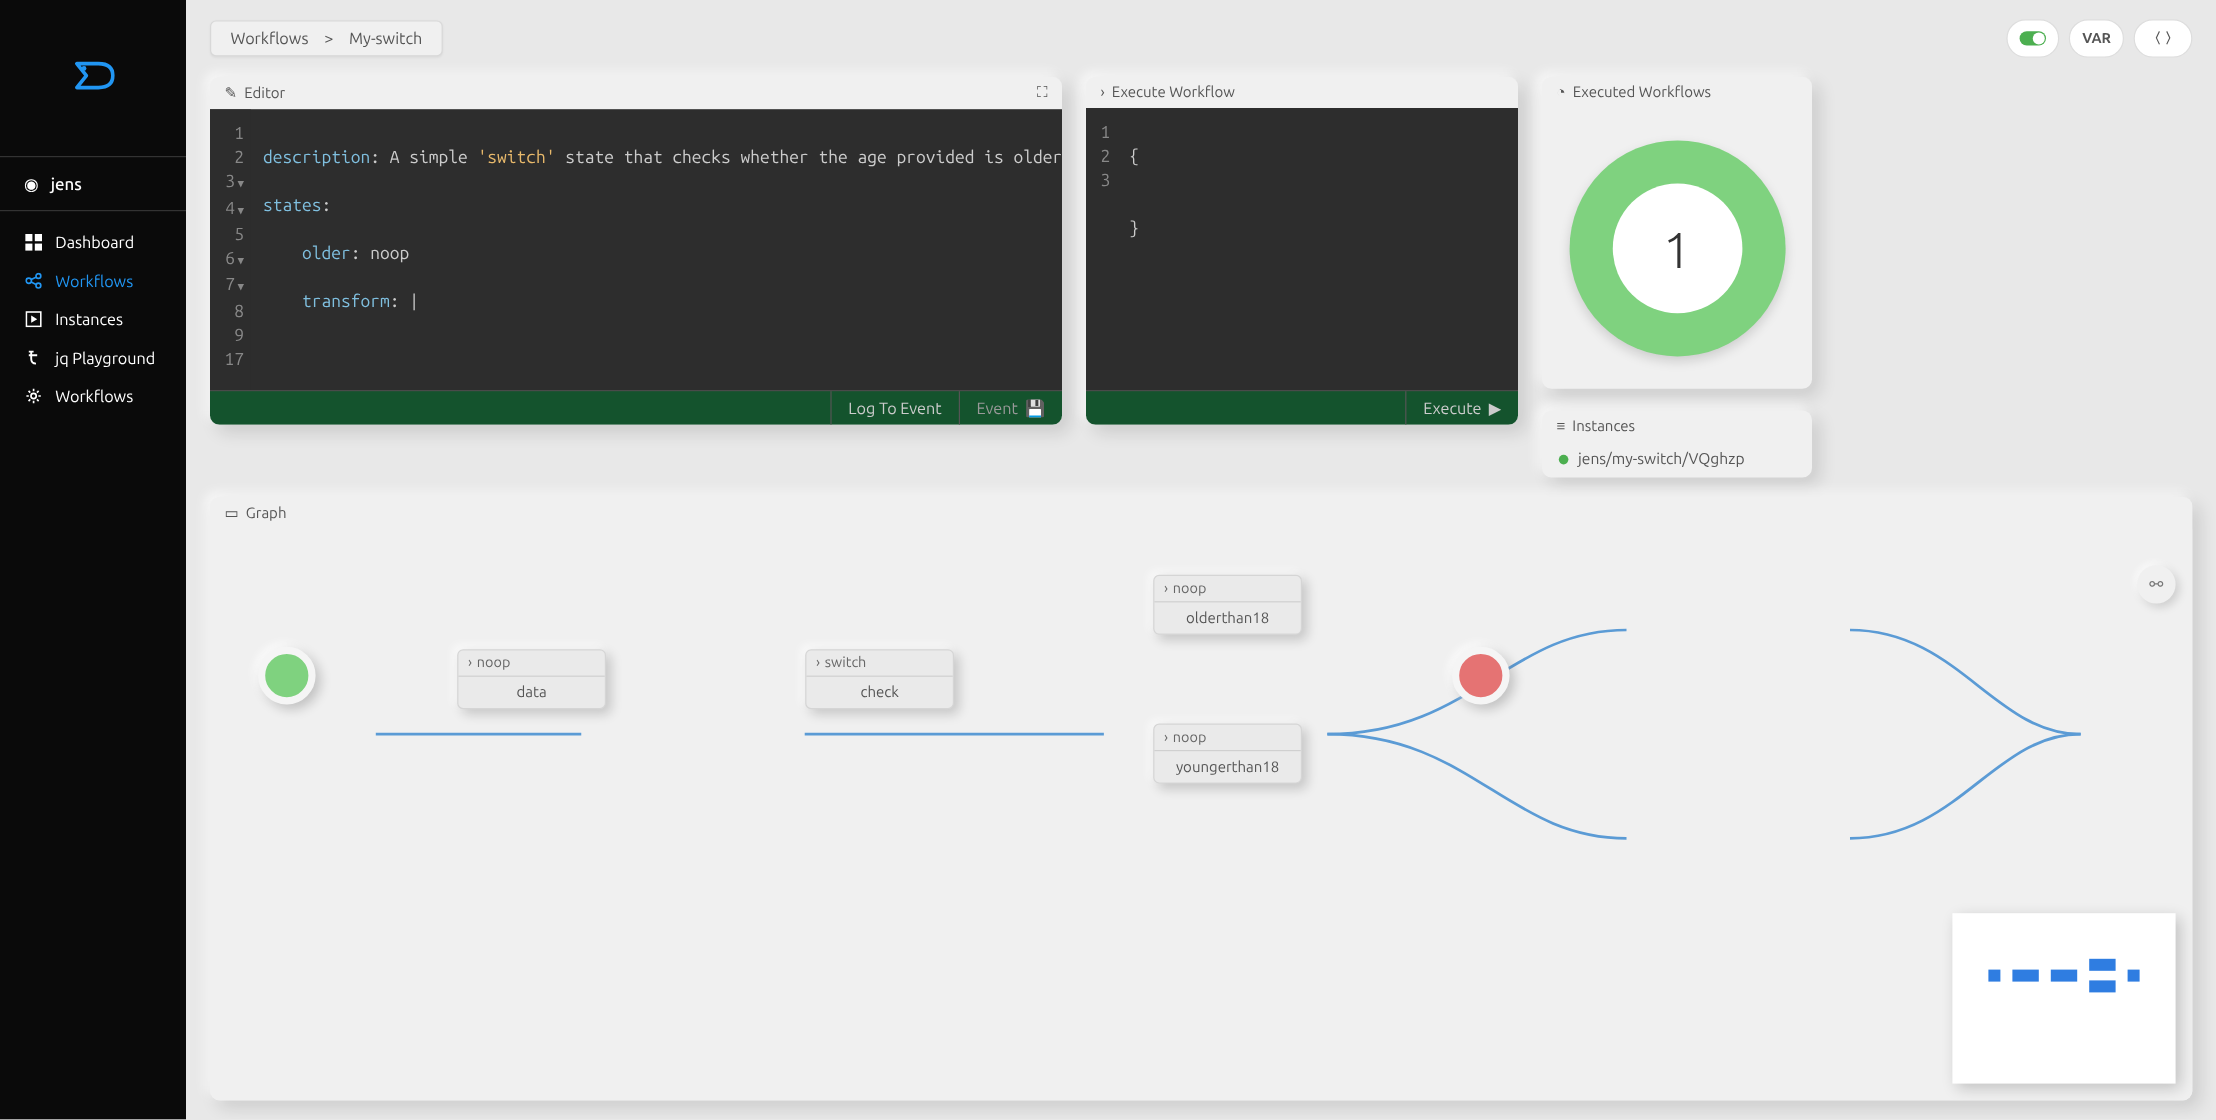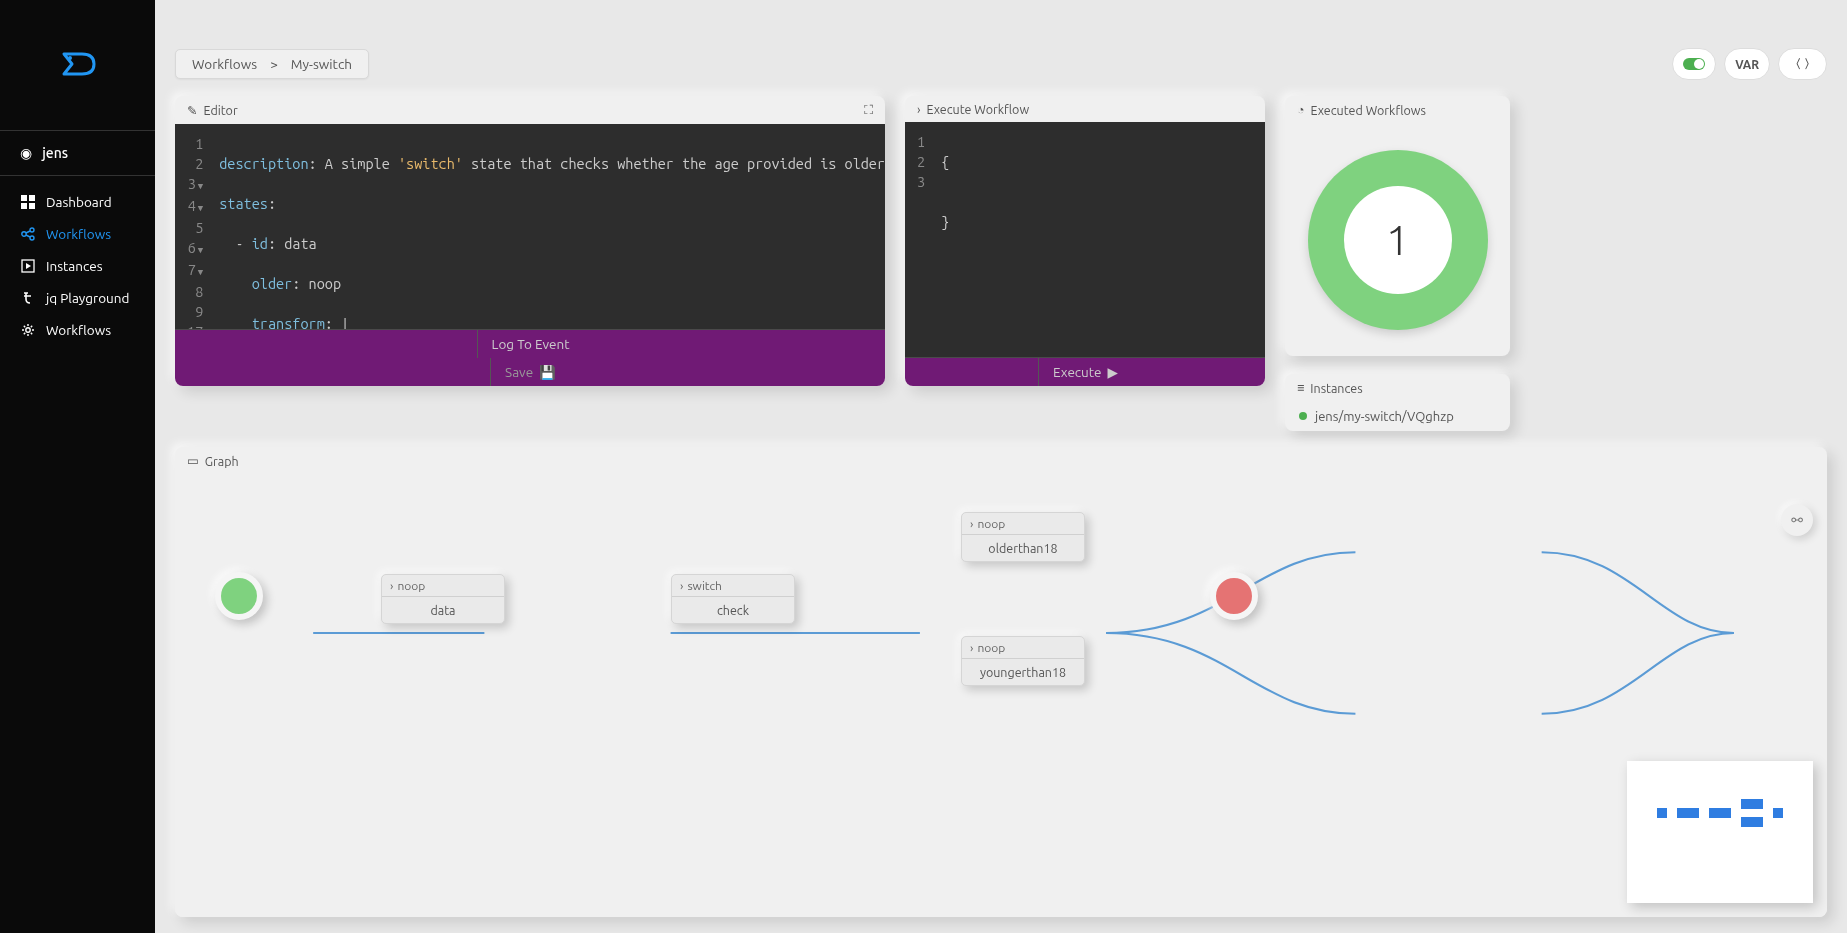--- a/index.html
+++ b/index.html
@@ -10,21 +10,21 @@
 .logo-area { height: 130px; display: flex; align-items: center; justify-content: center; }
 .logo { color: #2196f3; }
 .namespace { padding: 14px 20px; border-top: 1px solid #333; border-bottom: 1px solid #333; display: flex; align-items: center; gap: 10px; font-size: 14px; font-weight: 500; }
 .nav { padding-top: 10px; }
 .nav-item { padding: 8px 20px; display: flex; align-items: center; gap: 10px; font-size: 13.5px; cursor: pointer; }
 .nav-item.active { color: #2196f3; }
 .nav-icon { width: 16px; height: 16px; display: flex; align-items: center; justify-content: center; flex-shrink: 0; }
 
 
 .main { flex: 1; display: flex; flex-direction: column; padding: 16px 20px; gap: 16px; overflow: auto; }
-.topbar { display: flex; justify-content: space-between; align-items: center; margin-top: 32px; }
+.topbar { display: flex; justify-content: space-between; align-items: center; }
 .breadcrumb { background: #f0f0f0; border: 1px solid #d8d8d8; border-radius: 5px; padding: 6px 14px; font-size: 13.5px; color: #555; box-shadow: 0 1px 2px rgba(0,0,0,0.05); }
 .breadcrumb span { margin: 0 2px; }
 .top-actions { display: flex; gap: 8px; align-items: flex-end; }
 .pill { background: #fff; border: 1px solid #ddd; border-radius: 18px; height: 32px; min-width: 36px; padding: 0 10px; display: flex; align-items: center; justify-content: center; font-size: 12px; font-weight: bold; color: #555; cursor: pointer; }
 .toggle-dot { width: 22px; height: 12px; background: #4caf50; border-radius: 6px; position: relative; }
 .toggle-dot::after { content: ""; position: absolute; right: 1px; top: 1px; width: 10px; height: 10px; background: #fff; border-radius: 50%; }
 
 
 .content-row { display: flex; gap: 20px; }
 .panel { background: #f0f0f0; border-radius: 8px; box-shadow: 6px 6px 14px rgba(0,0,0,0.12), -4px -4px 10px rgba(255,255,255,0.7); display: flex; flex-direction: column; overflow: hidden; }
@@ -37,21 +37,21 @@
 
 .right-column { display: flex; flex-direction: column; gap: 18px; }
 
 
 .code-area { flex: 1; background: #2d2d2d; color: #ccc; font-family: "Ubuntu Mono", Consolas, monospace; font-size: 14.5px; line-height: 20px; display: flex; overflow: hidden; }
 .gutter { background: #2d2d2d; color: #888; text-align: right; padding: 10px 6px 10px 12px; user-select: none; }
 .gutter .fold { font-size: 9px; color: #888; margin-left: 2px; }
 .code-lines { padding: 10px 10px; white-space: pre; }
 .tok-key { color: #7fbfdf; }
 .tok-str { color: #e8b96b; }
-.panel-footer { background: #701a75; color: #ccc; display: flex; justify-content: flex-end; align-items: center; border-top: 1px solid #4a4a4a; flex-direction: column; }
+.panel-footer { background: #14532d; color: #ccc; display: flex; justify-content: flex-end; align-items: center; border-top: 1px solid #4a4a4a; }
 .footer-btn { padding: 6px 14px; font-size: 13.5px; cursor: pointer; border-left: 1px solid #555; display: flex; align-items: center; gap: 6px; }
 .footer-btn.muted { color: #999; }
 
 
 .donut-wrap { flex: 1; display: flex; align-items: center; justify-content: center; }
 .donut { width: 180px; height: 180px; border-radius: 50%; background: #7fd27f; display: flex; align-items: center; justify-content: center; box-shadow: 0 4px 10px rgba(0,0,0,0.15); }
 .donut-hole { width: 108px; height: 108px; border-radius: 50%; background: #fff; display: flex; align-items: center; justify-content: center; font-size: 42px; font-weight: 300; color: #333; }
 
 
 .instance-item { padding: 8px 14px; font-size: 13px; color: #555; display: flex; align-items: center; gap: 8px; }
@@ -185,35 +185,34 @@
           <div>5</div>
           <div><span>6</span><span class="fold">▼</span></div>
           <div><span>7</span><span class="fold">▼</span></div>
           <div>8</div>
           <div>9</div>
           <div>17</div>
         </div>
         <div class="code-lines">
 <div><span class="tok-key">description</span><span>: A simple </span><span class="tok-str">'switch'</span><span> state that checks whether the age provided is older than 18.</span></div>
 <div><span class="tok-key">states</span><span>:</span></div>
-<div><span>  - </span><span class="tok-key">id</span><span>: data</span></div>
 <div><span>    </span><span class="tok-key">older</span><span>: noop</span></div>
 <div><span>    </span><span class="tok-key">transform</span><span>: |</span></div>
 
 
 
 
         </div>
       </div>
       <div class="panel-footer">
         <div class="footer-btn">
             <span>Log To Event</span>
           </div>
         <div class="footer-btn muted">
-            <span>Save</span> 
+            <span>Event</span> 
             <span>💾</span>
           </div>
       </div>
     </div>
 
     <div class="panel panel-exec">
       <div class="panel-header">
         <span>›</span>
         <span>Execute Workflow</span>
       </div>

